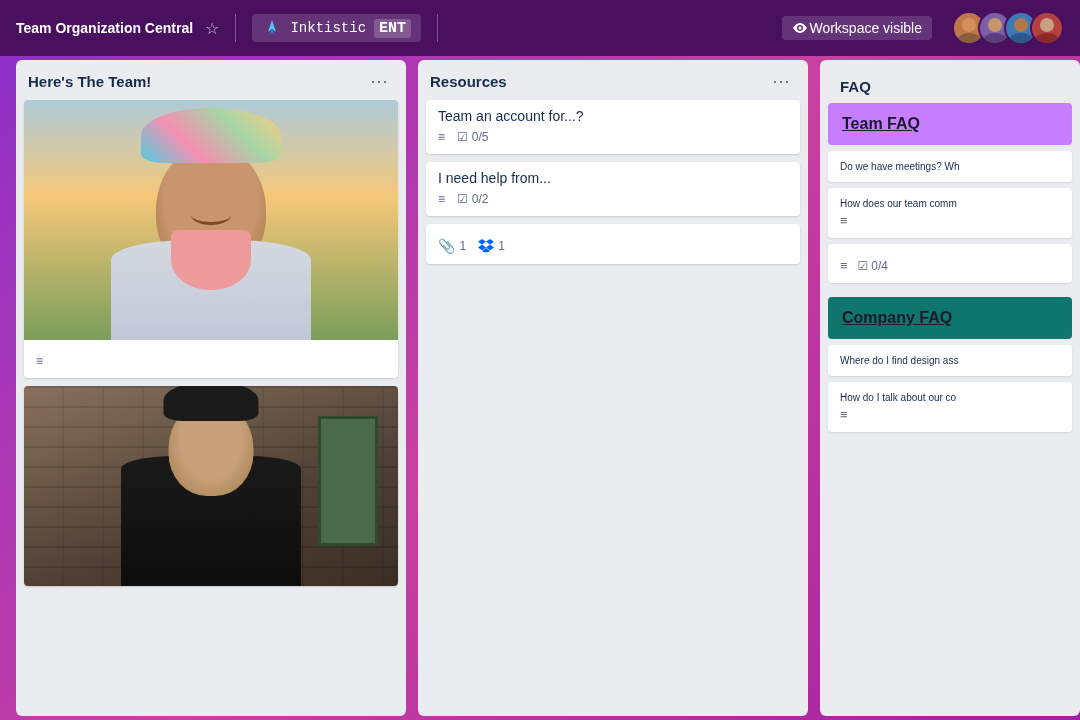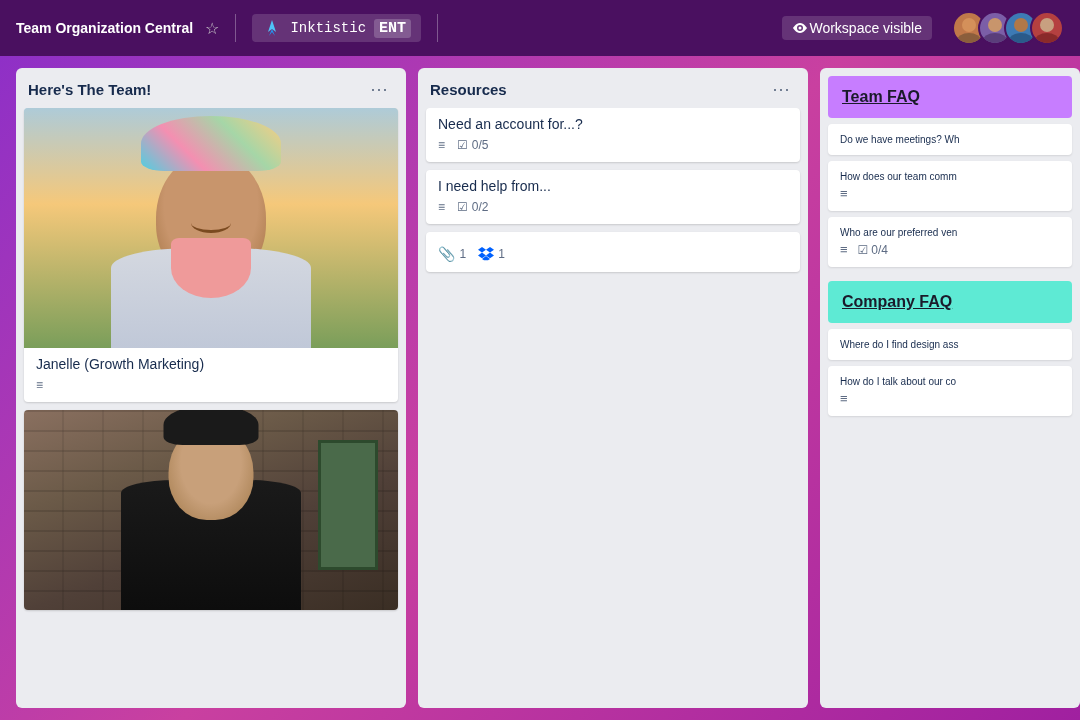--- a/index.html
+++ b/index.html
@@ -91,21 +91,21 @@
     .avatar:first-child { margin-left: 0; }
     .avatar-1 { background: #e67e22; }
     .avatar-2 { background: #9b59b6; }
     .avatar-3 { background: #2ecc71; }
     .avatar-4 { background: #e74c3c; }
 
     
     .board {
       display: flex;
       gap: 12px;
-      padding: 12px 16px;
+      padding: 4px 16px;
       height: calc(720px - 56px);
       overflow-x: auto;
     }
 
     
     .column {
       background: #ebecf0;
       border-radius: 6px;
       width: 390px;
       min-width: 390px;
@@ -221,21 +221,21 @@
 
     .faq-section-header {
       padding: 12px 14px;
       border-radius: 4px;
       margin-bottom: 6px;
     }
     .faq-section-header.purple {
       background: #c77dff;
     }
     .faq-section-header.pink {
-      background: #5eead4;
+      background: #0f766e;
     }
     .faq-section-title {
       font-size: 16px;
       font-weight: 700;
       color: #1a1a2a;
       text-decoration: underline;
     }
 
     .faq-card {
       background: white;
@@ -348,21 +348,20 @@
 
           <div style="position:absolute; top:105px; left:50%; transform:translateX(-50%); width:40px; height:20px; border-bottom:3px solid #7a4a20; border-radius:0 0 50% 50%; z-index:4;"></div>
 
           <div style="position:absolute; bottom:0; left:50%; transform:translateX(-50%); width:200px; height:100px; background:linear-gradient(180deg, #d4d8e0 0%, #c0c8d8 100%); border-radius:40% 40% 0 0 / 20% 20% 0 0; z-index:2;"></div>
 
           <div style="position:absolute; bottom:50px; left:50%; transform:translateX(-50%); width:80px; height:60px; background:#ef9a9a; border-radius:10% 10% 50% 50%; z-index:3;"></div>
 
           <div style="position:absolute; top:0; left:0; width:100%; height:100%; background:linear-gradient(180deg, #aecbd8 0%, #f5c87a 40%, #7a9e5a 100%); z-index:1;"></div>
         </div>
         <div class="card-content">
-          <div class="card-title">Janelle (Growth Marketing)</div>
           <div class="card-meta">
             <div class="card-meta-item">
               <span>≡</span>
             </div>
           </div>
         </div>
       </div>
 
       <div class="card">
         <div style="height:200px; position:relative; overflow:hidden;">
@@ -388,21 +387,21 @@
 
   <div class="column">
     <div class="column-header">
       <span class="column-title">Resources</span>
       <span class="column-menu-btn">···</span>
     </div>
     <div class="column-body">
 
       <div class="card">
         <div class="card-content">
-          <div class="card-title">Need an account for...?</div>
+          <div class="card-title">Team an account for...?</div>
           <div class="card-meta">
             <div class="card-meta-item">
               <span>≡</span>
             </div>
             <div class="card-meta-item">
               <span>☑</span>
               <span>0/5</span>
             </div>
           </div>
         </div>
@@ -438,38 +437,40 @@
             </div>
           </div>
         </div>
       </div>
 
     </div>
 
   </div>
 
   <div class="faq-column" style="width:260px; background:#ebecf0; border-radius:6px; padding:8px; overflow-y:auto;">
+    <div class="column-header">
+      <span class="column-title">FAQ</span>
+    </div>
 
     <div class="faq-section-header purple">
       <span class="faq-section-title">Team FAQ</span>
     </div>
 
     <div class="faq-card">
       <div class="faq-card-title">Do we have meetings? Wh</div>
     </div>
 
     <div class="faq-card">
       <div class="faq-card-title">How does our team comm</div>
       <div class="faq-card-meta">
         <span style="color:#5e6c84; font-size:13px;">≡</span>
       </div>
     </div>
 
     <div class="faq-card">
-      <div class="faq-card-title">Who are our preferred ven</div>
       <div class="faq-card-meta">
         <span style="color:#5e6c84; font-size:13px;">≡</span>
         <span style="display:flex; align-items:center; gap:3px; color:#5e6c84; font-size:12px;">
           <span>☑</span>
           <span>0/4</span>
         </span>
       </div>
     </div>
 
     <div class="faq-section-header pink" style="margin-top:8px;">

